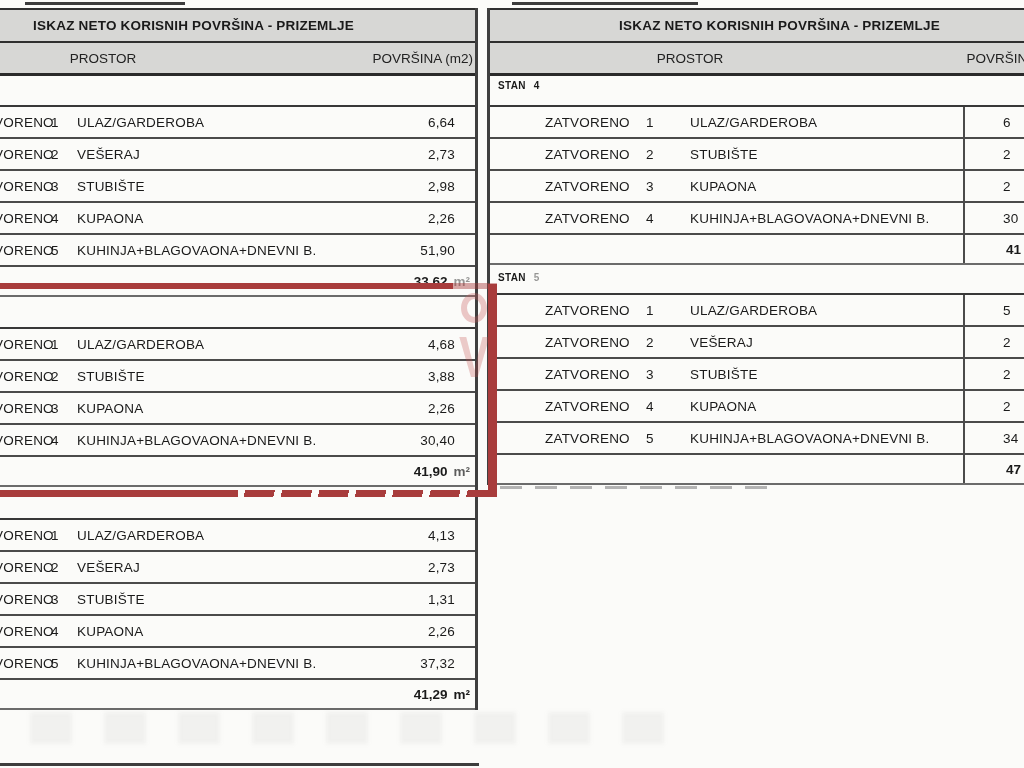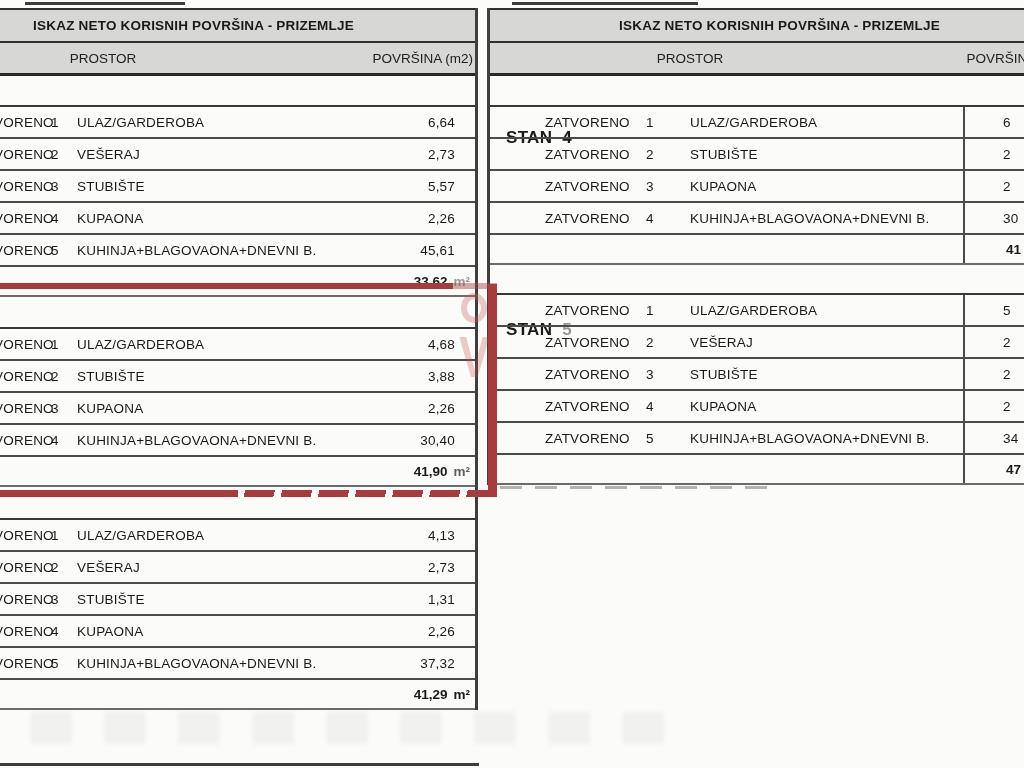--- a/index.html
+++ b/index.html
@@ -25,21 +25,21 @@
   
   .lp .cp{left:59px;}  .lp .ci{left:141px;} .lp .cn{left:167px;}
   .lp .cv{right:22px;justify-content:flex-end;}
   .lp .trow{display:flex;align-items:center;justify-content:flex-end;padding-right:7px;}
   .lp .tu{margin-left:6px;}
   
   .rp .cp{left:58px;}  .rp .ci{left:159px;} .rp .cn{left:203px;}
   .rp .cvr{left:476px;right:0;border-left:2px solid #4b4b4b;padding-left:38px;box-sizing:border-box;}
   .rp .trow .cvr{position:absolute;top:0;height:100%;display:flex;align-items:center;
         left:476px;right:0;border-left:2px solid #4b4b4b;padding-left:41px;box-sizing:border-box;}
-  .slabel{position:absolute;left:19px;font-weight:bold;font-size:17px;letter-spacing:.3px;margin-top:48px;}
+  .slabel{position:absolute;left:11px;font-weight:bold;font-size:10px;letter-spacing:.3px;}
   .faint{opacity:.45;}
   
   .vline{position:absolute;width:2.5px;background:#3f3f3f;}
   .hstub{position:absolute;height:2.5px;background:#3d3d3d;}
   
   .red{position:absolute;background:#a83c3c;}
   .red-stencil{position:absolute;
       background:repeating-linear-gradient(104deg,rgba(0,0,0,0) 0 7px,#a83c3c 7px 36px);}
   .gray-dash{position:absolute;height:3px;
       background:repeating-linear-gradient(90deg,#b3b3b3 0 22px,rgba(0,0,0,0) 22px 35px);}
@@ -77,33 +77,33 @@
       <div class="row">
         <span class="cp">ZATVORENO</span>
         <span class="ci">2</span>
         <span class="cn">VEŠERAJ</span>
         <span class="cv">2,73</span>
       </div>
       <div class="row">
         <span class="cp">ZATVORENO</span>
         <span class="ci">3</span>
         <span class="cn">STUBIŠTE</span>
-        <span class="cv">5,57</span>
+        <span class="cv">2,98</span>
       </div>
       <div class="row">
         <span class="cp">ZATVORENO</span>
         <span class="ci">4</span>
         <span class="cn">KUPAONA</span>
         <span class="cv">2,26</span>
       </div>
       <div class="row">
         <span class="cp">ZATVORENO</span>
         <span class="ci">5</span>
         <span class="cn">KUHINJA+BLAGOVAONA+DNEVNI B.</span>
-        <span class="cv">45,61</span>
+        <span class="cv">51,90</span>
       </div>
       <div class="trow">
         <span class="tv">33,62</span>
         <span class="tu faint">m²</span>
       </div>
     </div>
 
     <div class="sec" style="top:319px;">
       <div class="row">
         <span class="cp">ZATVORENO</span>

